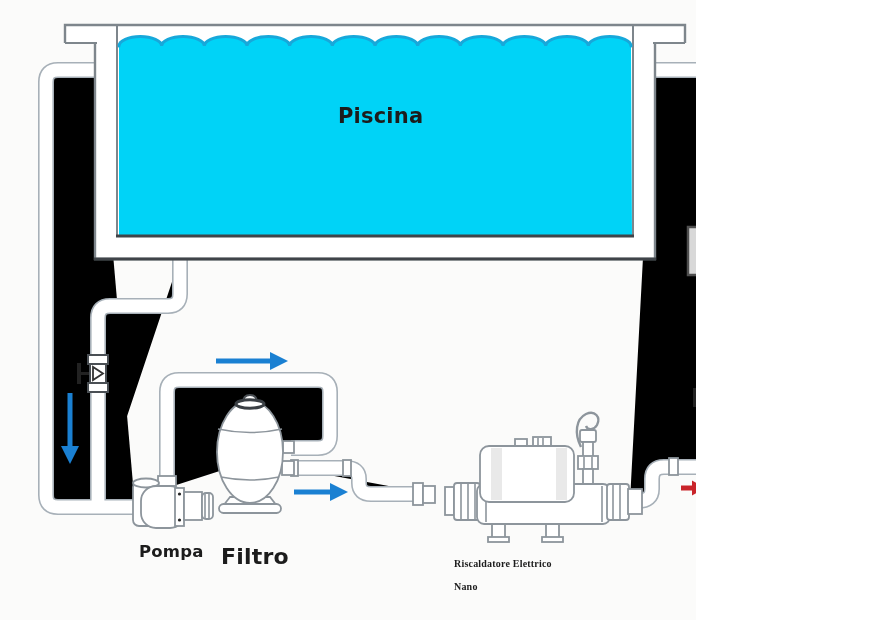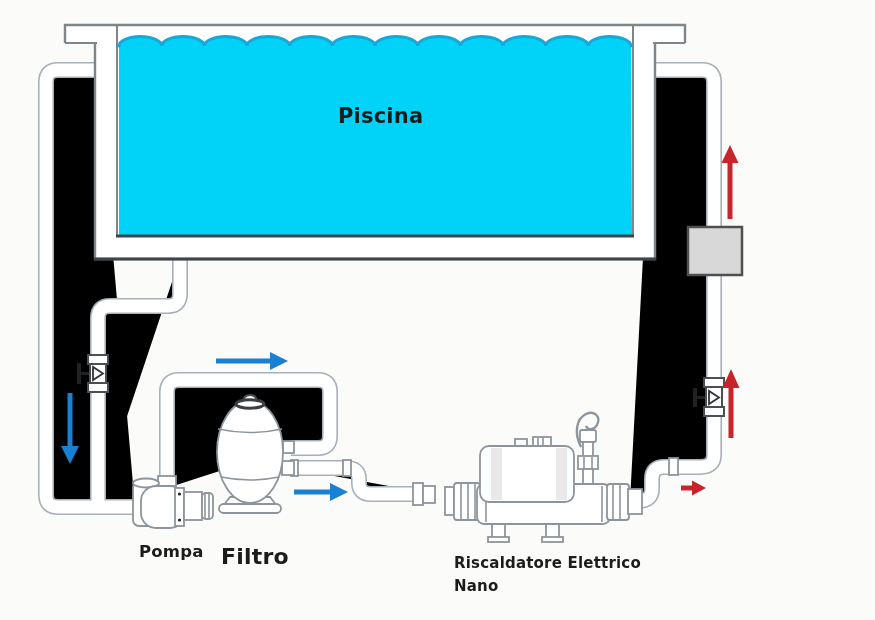--- a/index.html
+++ b/index.html
@@ -1,17 +1,17 @@
 <!DOCTYPE html>
 <html style="--background: #fbfbfa; --water: #00d3f7; --waveLine: #17a8da; --arrowBlue: #1a80d2; --arrowRed: #c9242a; --pipeLine: #a7b0b8; --deviceLine: #8d959c; --tankLine: #7e868c; --tankDark: #3f4449; --boxFill: #d8d8d8; --boxLine: #4f4f4f; --text: #1c1c1c;"><head>
 <meta charset="utf-8">
 <style>
   html,body { margin:0; padding:0; }
   .stage {
-    position:relative; width:875px; height:620px;
+    position:relative; width:696px; height:620px;
     background: var(--background, #fbfbfa);
     font-family:"DejaVu Sans","Liberation Sans",sans-serif;
     overflow:hidden;
   }
   .stage svg { position:absolute; left:0; top:0; }
 
   
   .po { fill:none; stroke: var(--pipeLine,#a7b0b8); stroke-width:16; }
   .pi { fill:none; stroke:#ffffff; stroke-width:12.8; }
 
@@ -34,21 +34,21 @@
 
   .blk { fill:#222222; }
 
   .lbl {
     position:absolute; font-weight:bold; color: var(--text,#1c1c1c);
     white-space:pre-line; letter-spacing:0.2px;
   }
   .lbl-pool      { left:338px; top:104px; font-size:21px; }
   .lbl-pump      { left:131px; top:542px; font-size:16.5px;margin-left:8px; }
   .lbl-filter    { left:221px; top:544px; font-size:22px; }
-  .lbl-heater    { left:454px; top:552px; font-size:15px; line-height:23px; }
+  .lbl-heater    { left:454px; top:552px; font-size:10px; line-height:23px;font-family:Liberation Serif, serif; }
   .lbl-valve     { left:752px; top:367px; font-size:15.5px; line-height:18.5px; }
   .lbl-treatment { left:754px; top:220px; font-size:15px;   line-height:17px; }
 </style>
 </head>
 <body>
 
 <div class="stage">
 
   <svg width="875" height="620" viewBox="0 0 875 620">
     <defs>

